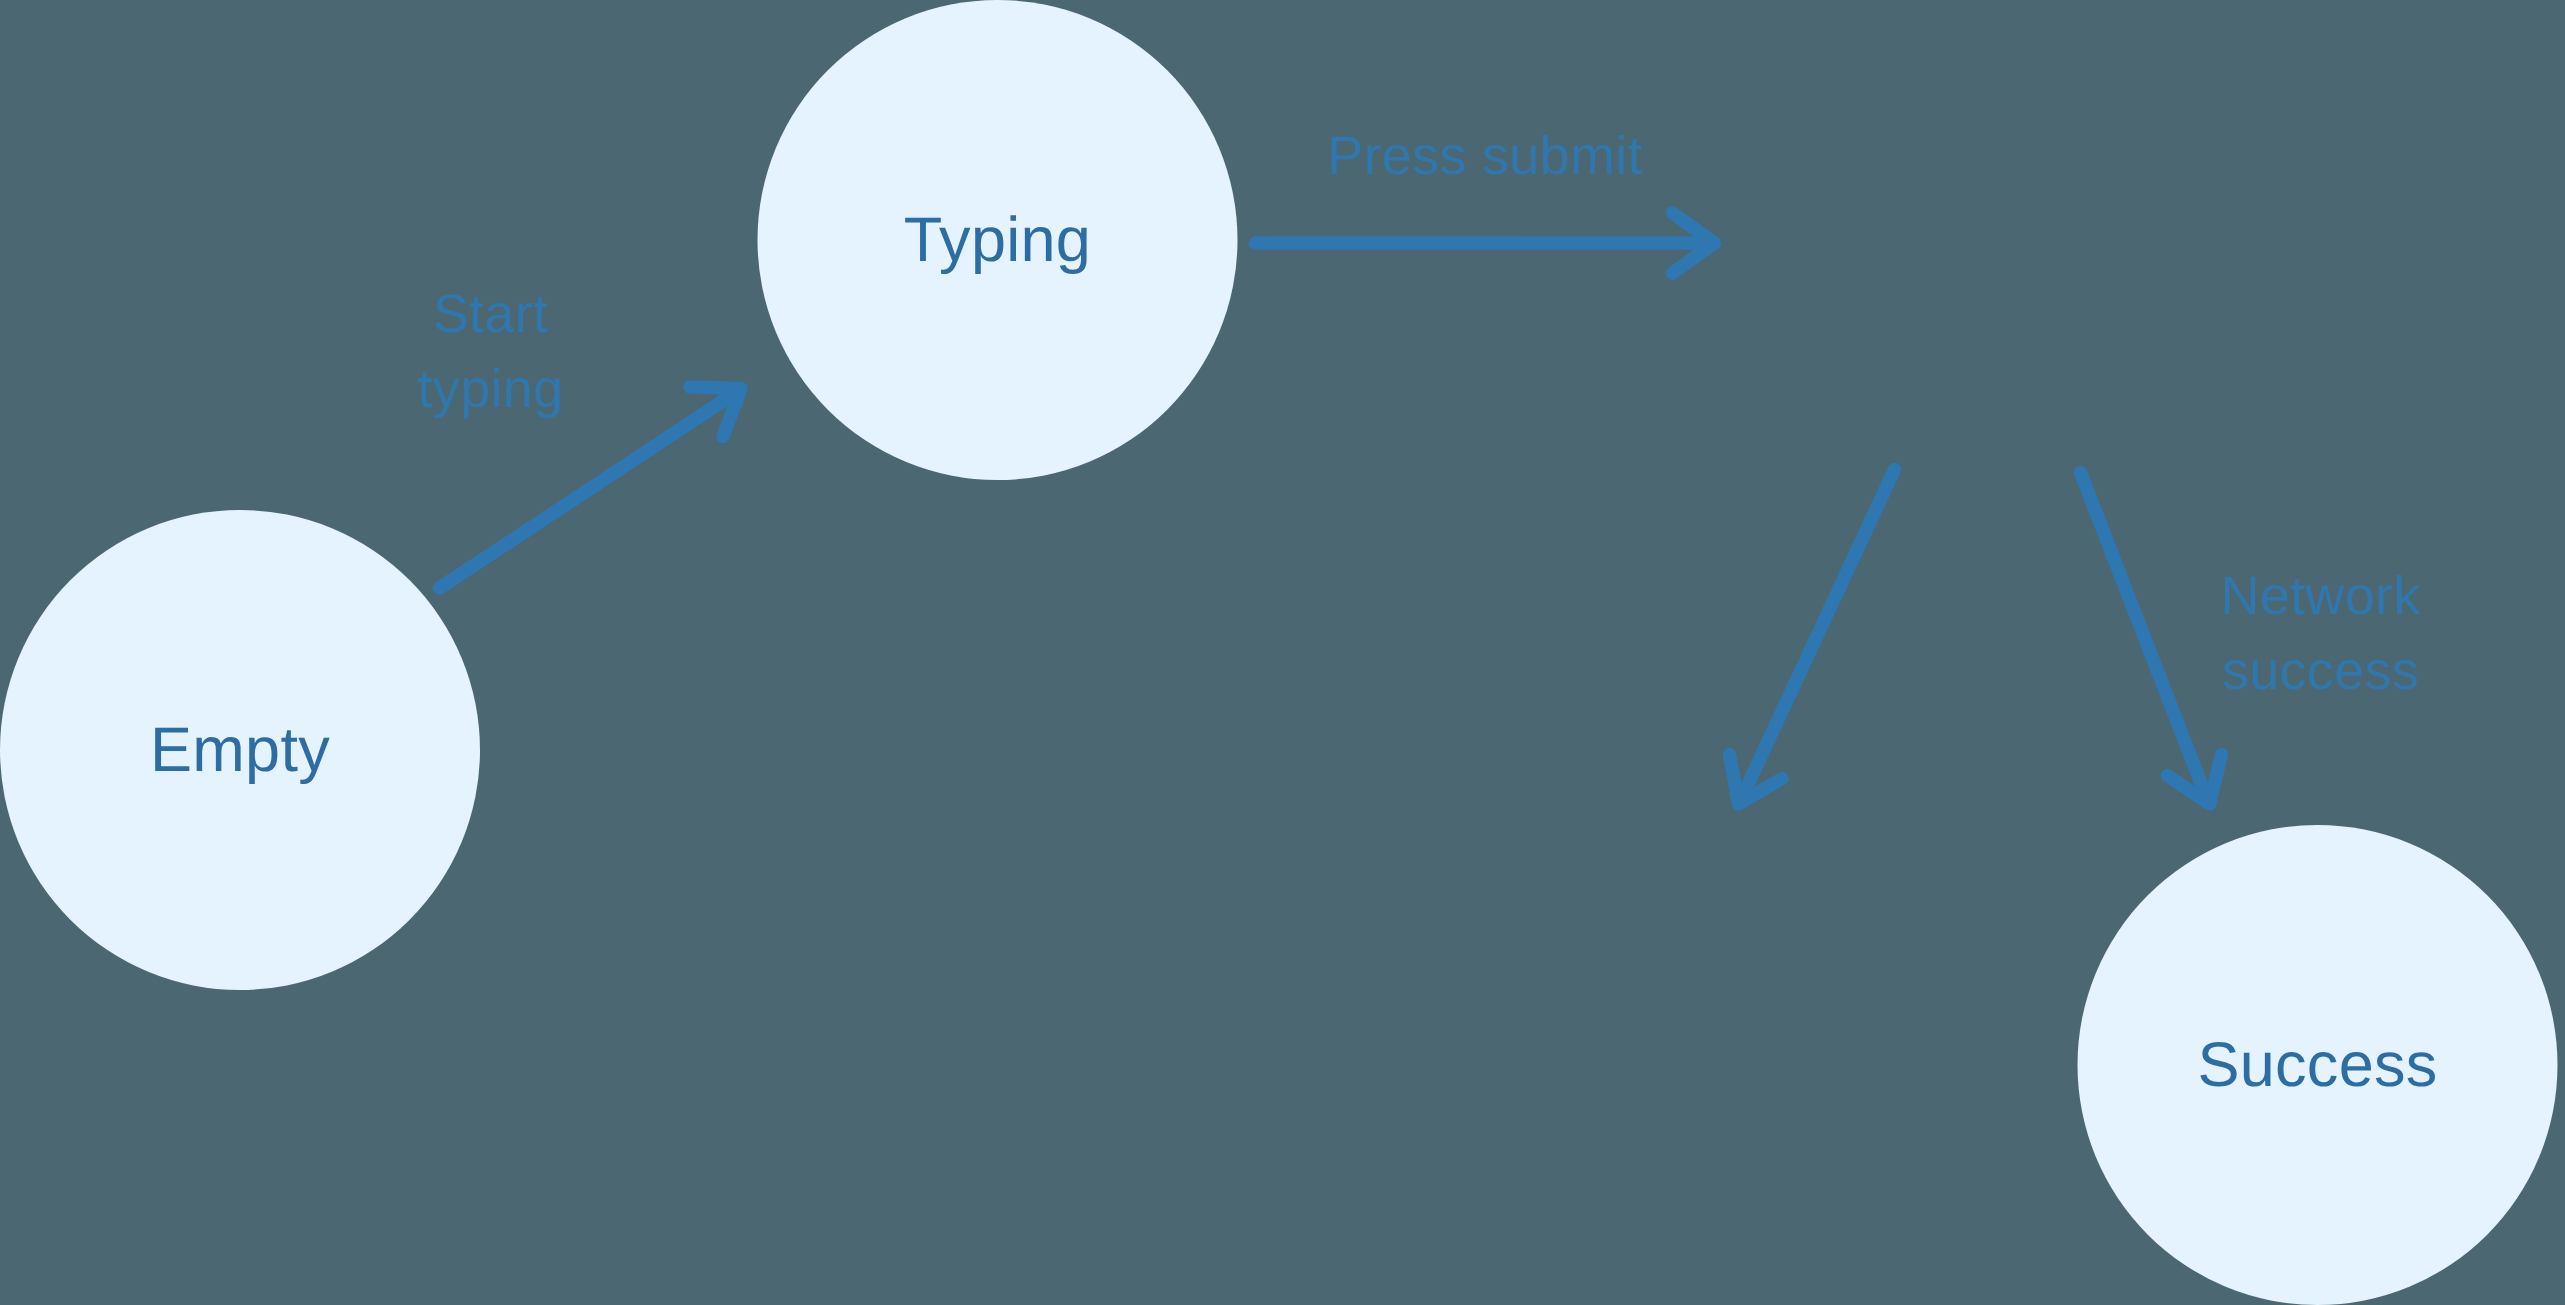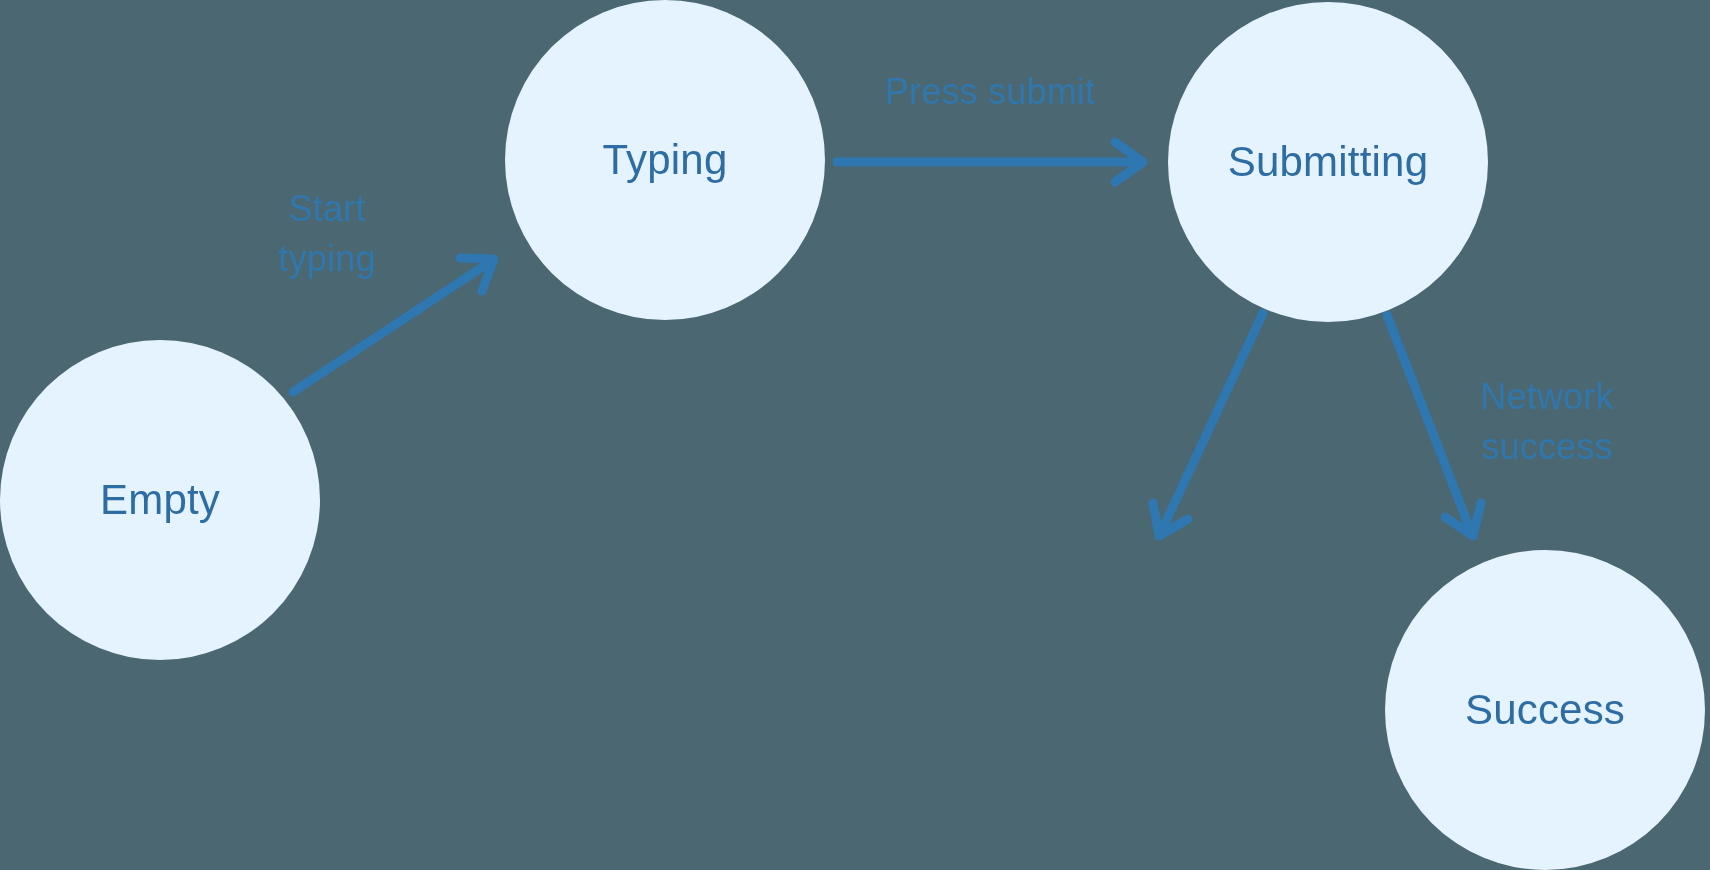--- a/index.html
+++ b/index.html
@@ -57,21 +57,21 @@
   .edge-label {
     position: absolute;
     transform: translate(-50%, -50%);
     color: var(--edge-label, #2f77ad);
     font-size: 36px;
     line-height: 50px;
     text-align: center;
     letter-spacing: 0.2px;
   }
   .edge-label-start-typing    { left: 327px;  top: 234px; width: 180px; }
-  .edge-label-press-submit    { left: 990px;  top: 92px;  width: 420px; }
+  .edge-label-press-submit    { left: 990px;  top: 104px;  width: 420px; }
   .edge-label-network-error   { left: 1090px; top: 396px; width: 200px; }
   .edge-label-network-success { left: 1547px; top: 398px; width: 210px; margin-top: 24px; }
 </style>
 </head>
 <body style="background: rgb(75, 103, 114);">
 
 <div class="stage">
 
   <svg class="edges" width="1710" height="870" viewBox="0 0 1710 870">
 
@@ -97,23 +97,20 @@
   </svg>
 
   <div class="node node-typing">
     <span class="node-label">Typing</span>
   </div>
 
   <div class="node node-empty">
     <span class="node-label">Empty</span>
   </div>
 
-  <div class="node node-submitting">
-    <span class="node-label">Submitting</span>
-  </div>
 
 
   <div class="node node-success">
     <span class="node-label">Success</span>
   </div>
 
   <div class="edge-label edge-label-start-typing">Start typing</div>
 
   <div class="edge-label edge-label-press-submit">Press submit</div>
 

